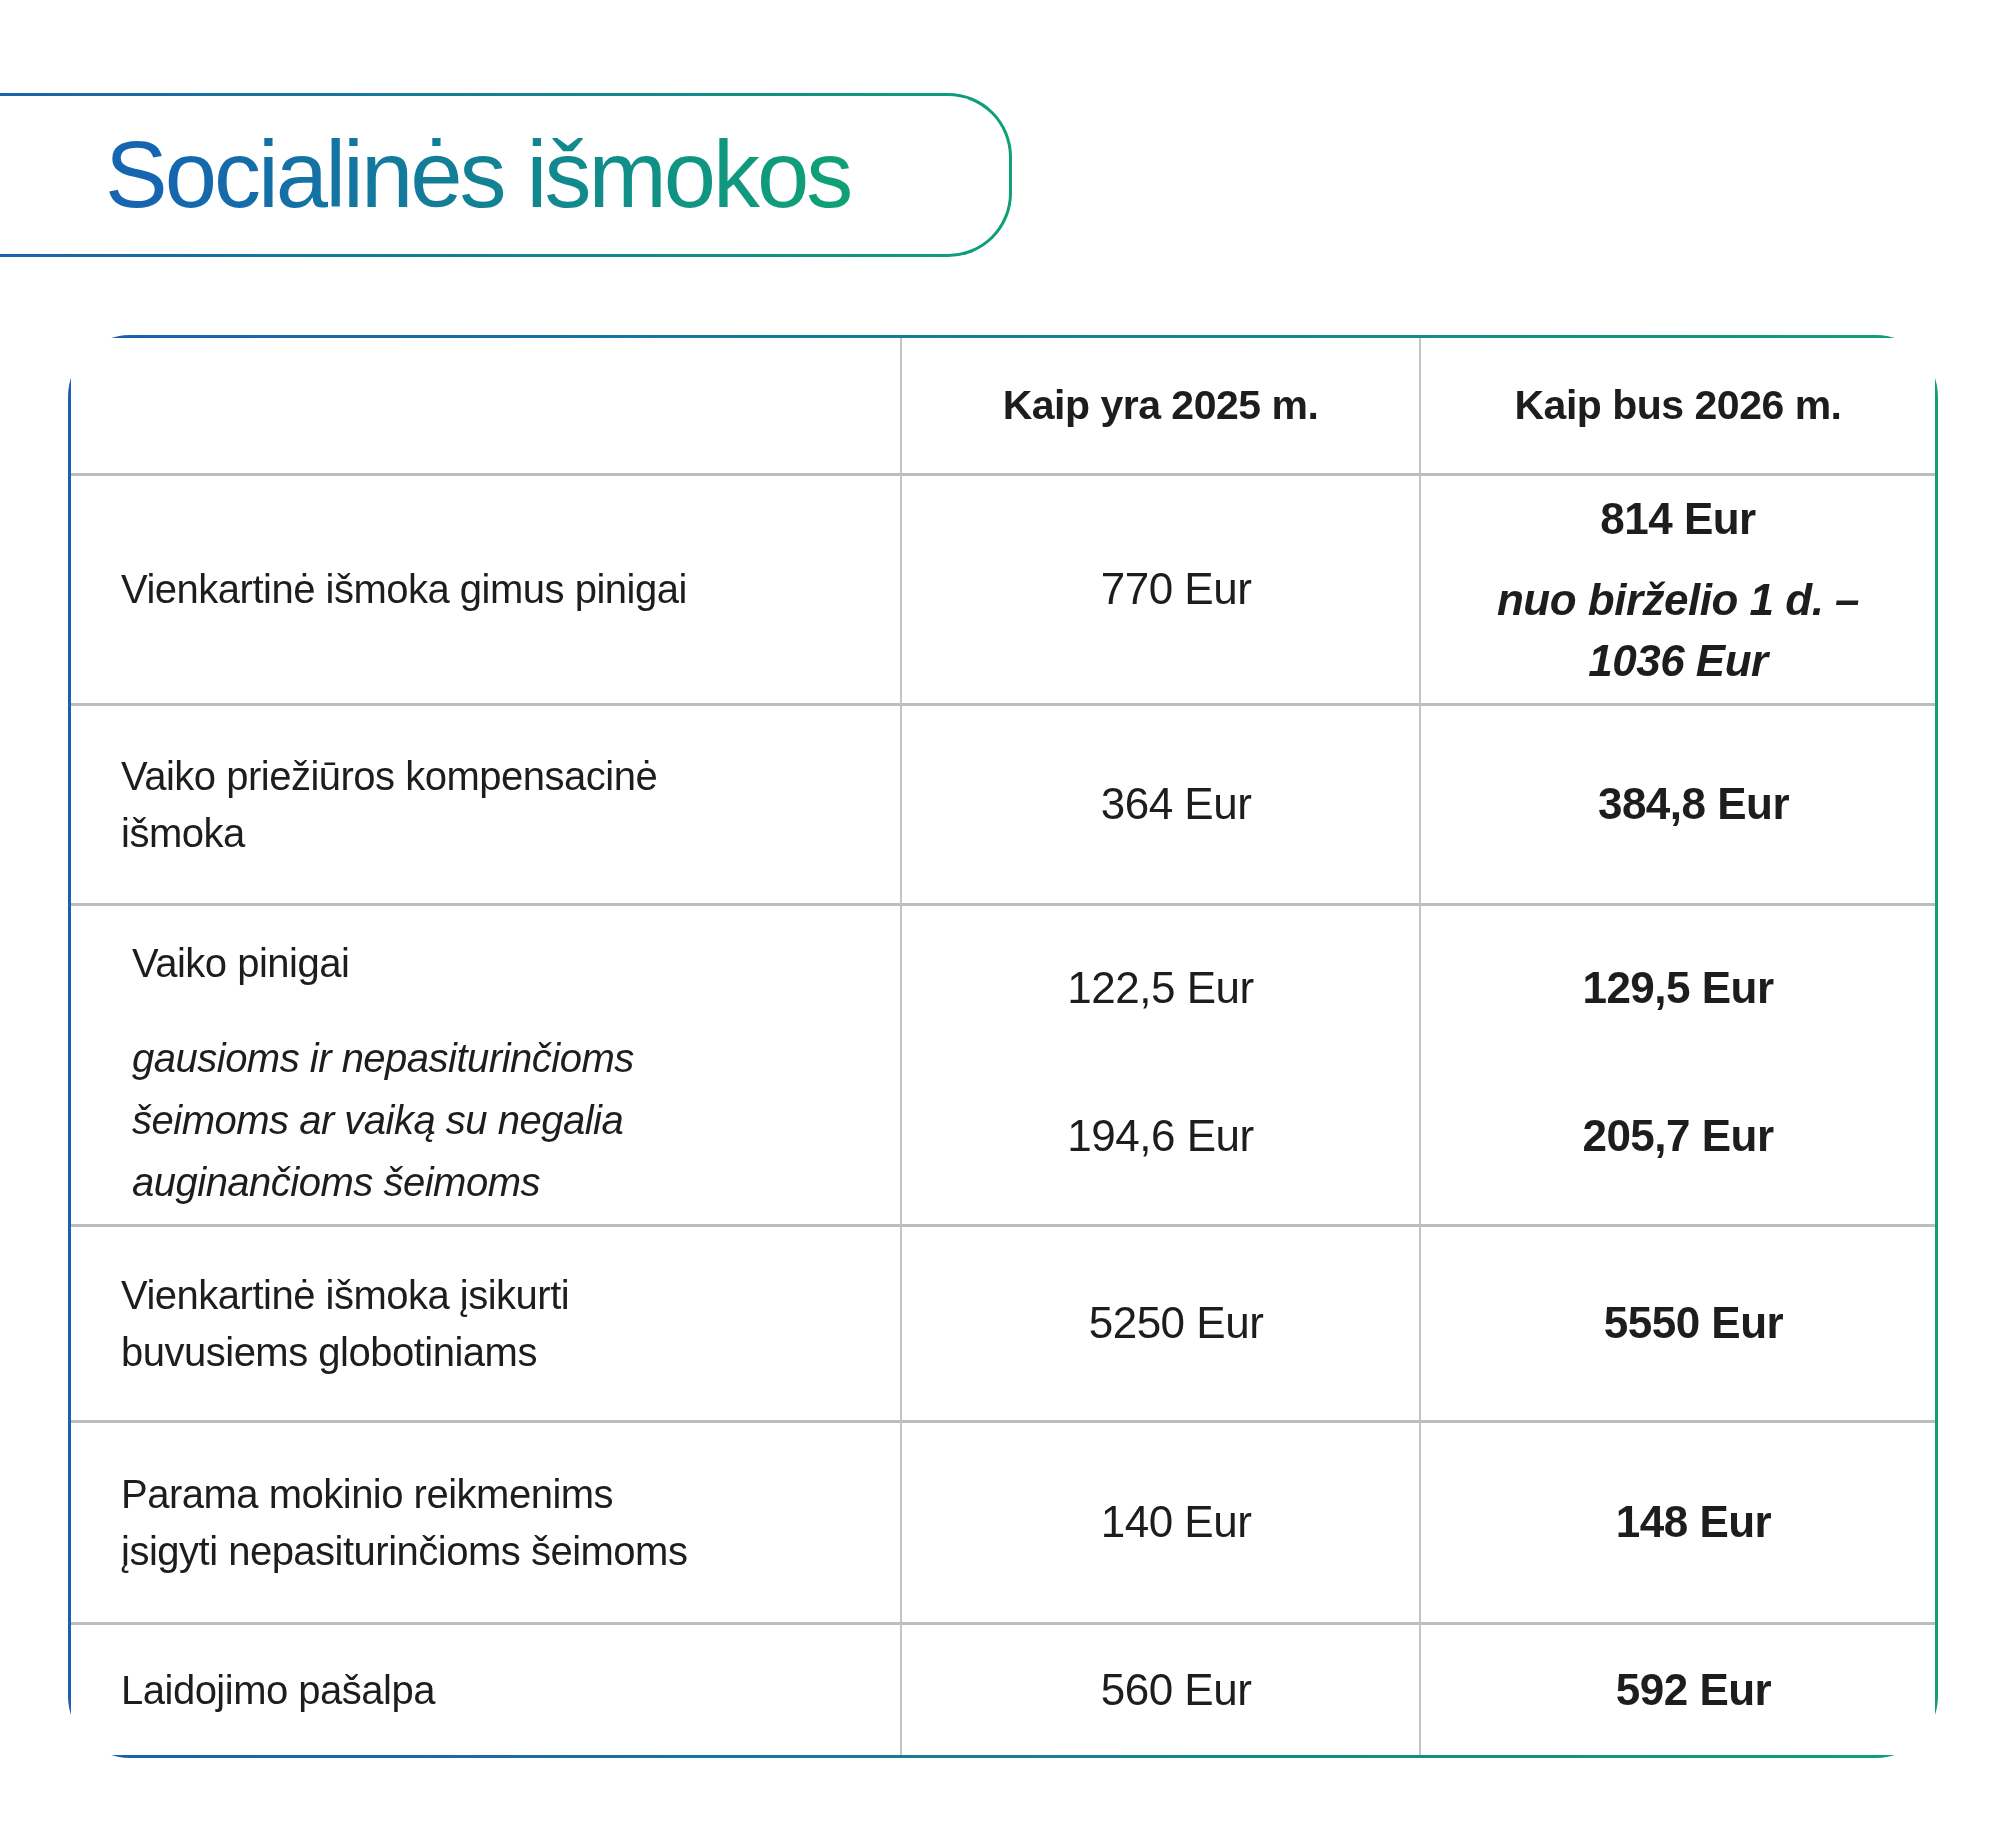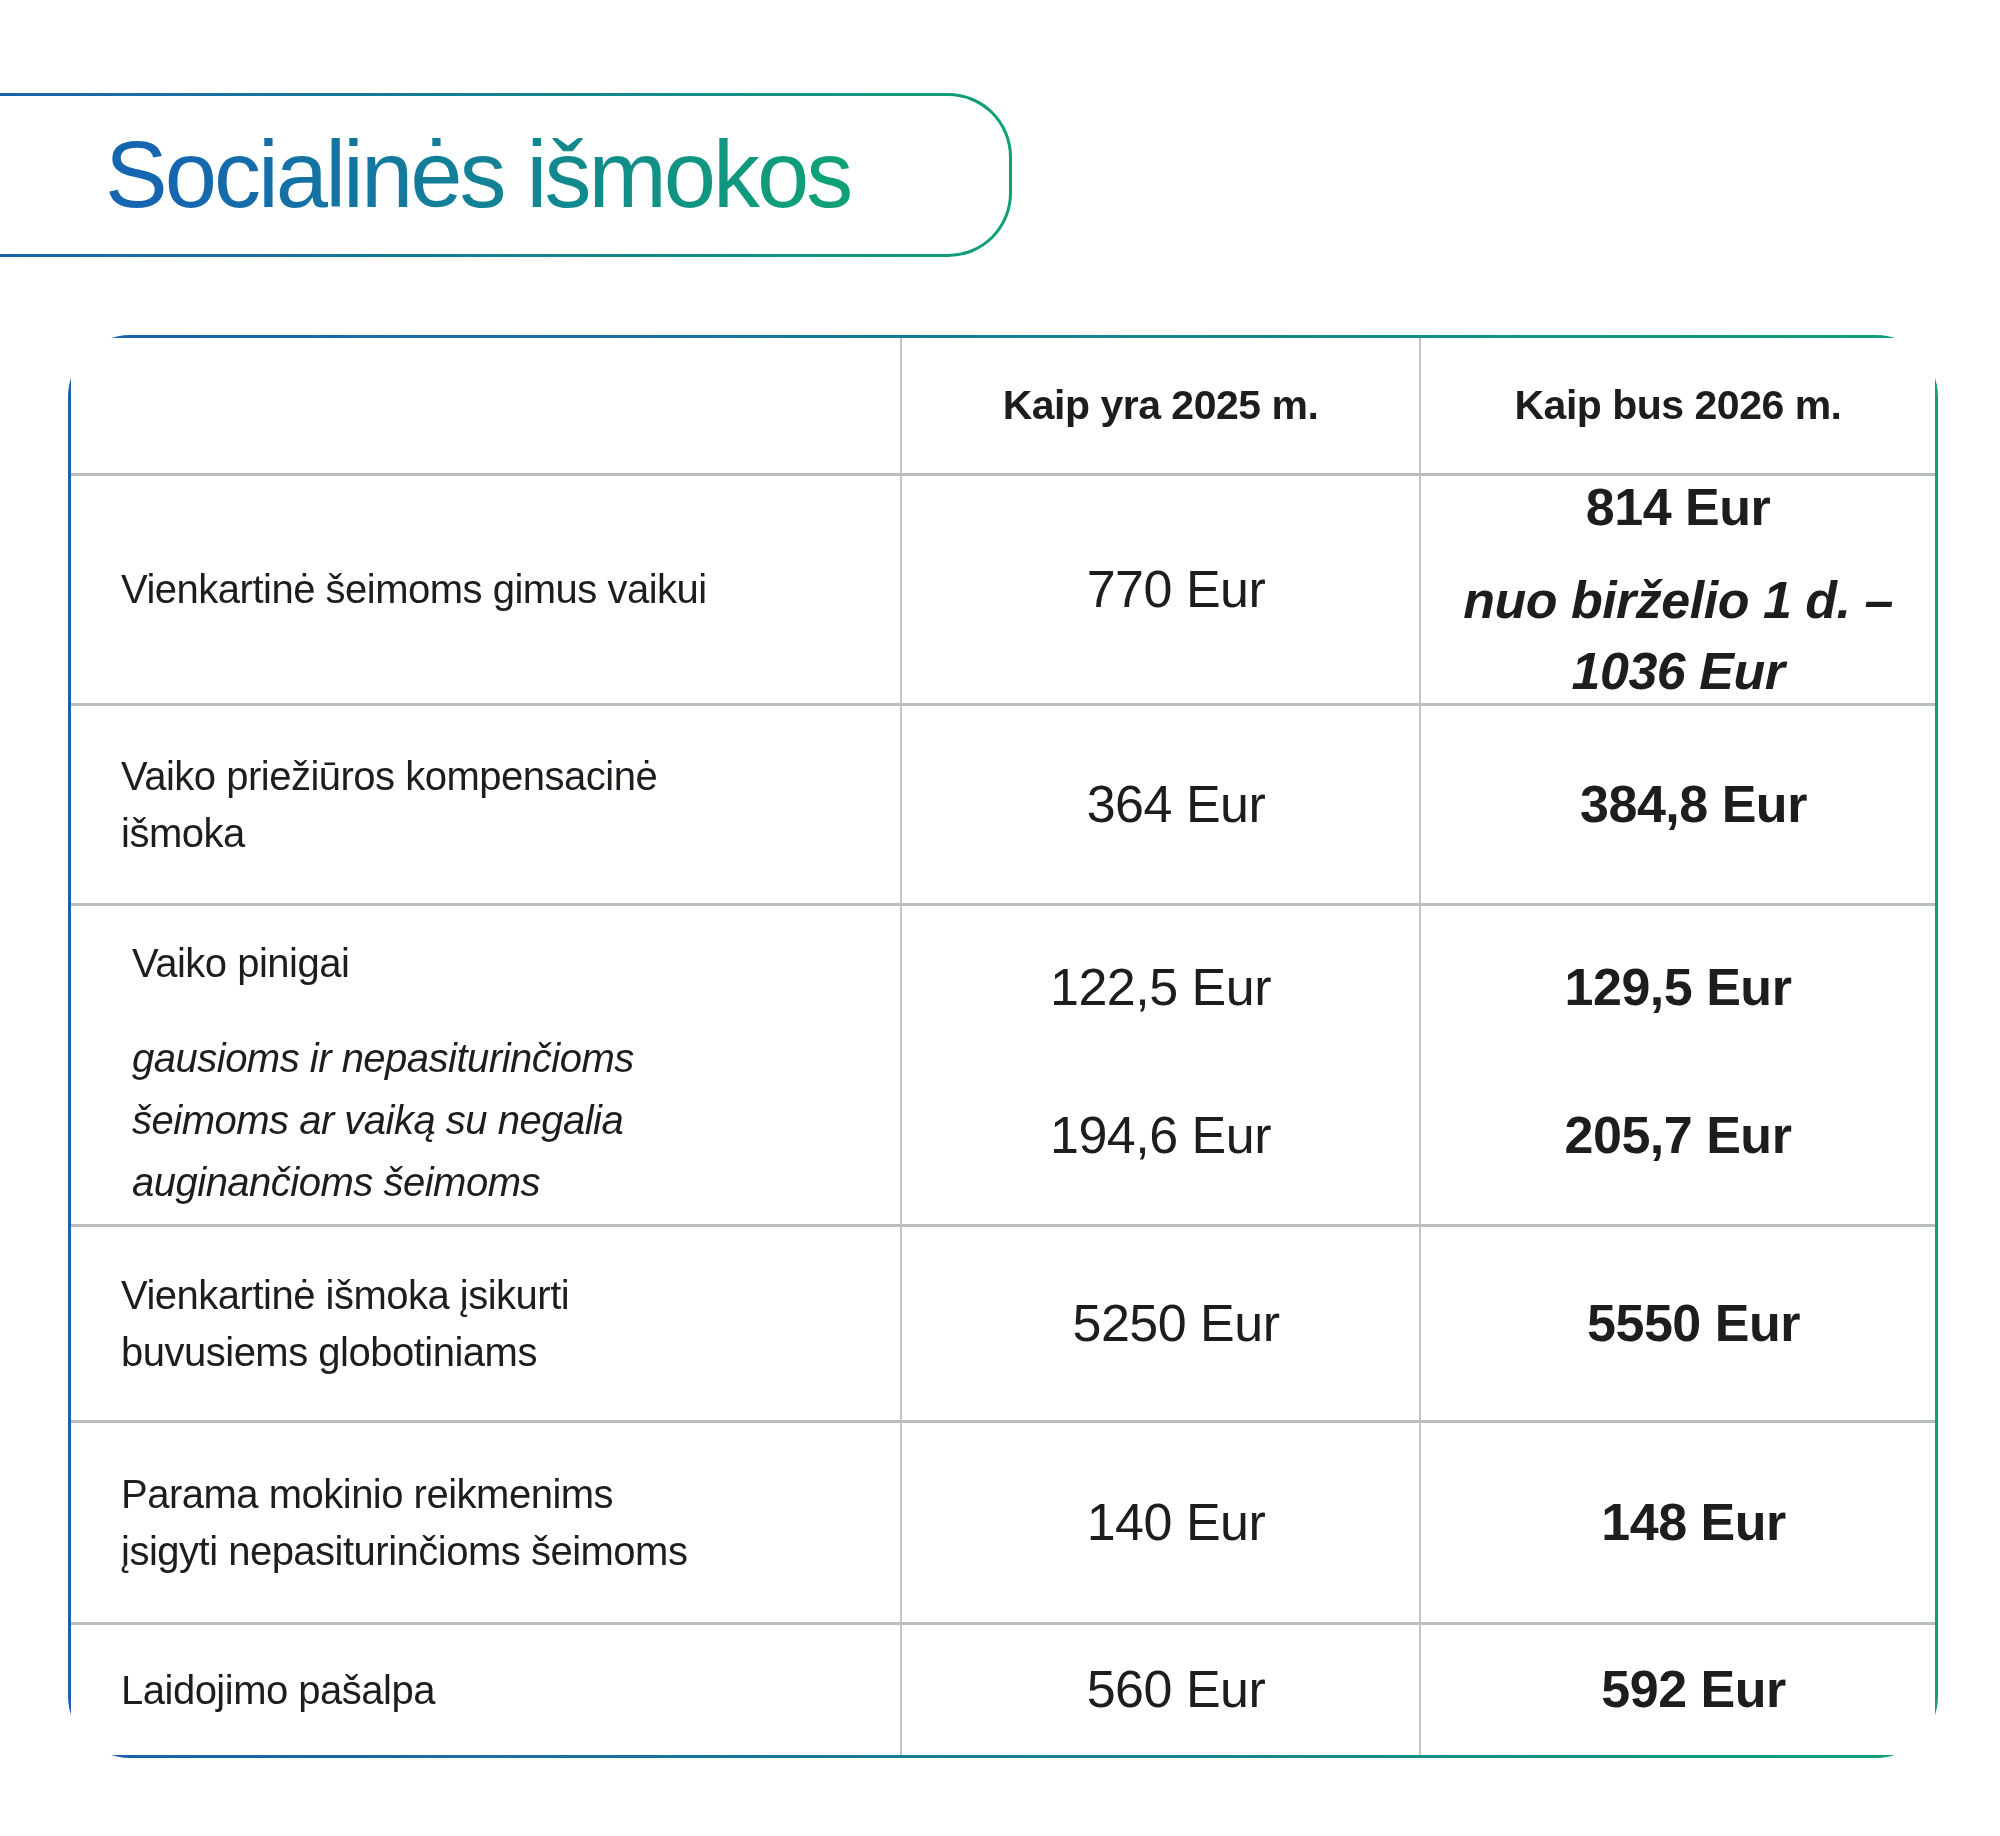--- a/index.html
+++ b/index.html
@@ -43,21 +43,21 @@
   }
   .cell {
     display:flex; align-items:center; justify-content:center;
     font-size:40px; line-height:1.42; letter-spacing:-0.5px;
     text-align:center; min-width:0;
   }
   .cell.label {
     justify-content:flex-start; text-align:left; padding:0 26px 0 50px;
   }
   .cell.header { font-weight:bold; font-size:41px; }
-  .cell.val   { font-size:52px; }
+  .cell.val   { font-size:44px; }
   .bold   { font-weight:bold; }
   .italic { font-style:italic; }
   .bl { border-left:2px solid #c4c4c4; }
   .bt { border-top:3px solid #bdbdbd;padding-left:31px; }
 
   
   .stack-center {
     flex-direction:column; justify-content:center; gap:20px; padding:10px 0;
   }
   .note-lines { line-height:1.38; }
@@ -86,21 +86,21 @@
 </div>
 
 <div class="table-outer">
   <div class="table-inner">
 
     <div class="cell label"></div>
     <div class="cell header bl">Kaip yra 2025 m.</div>
     <div class="cell header bl">Kaip bus 2026 m.</div>
 
     <div class="cell label bt">
-      <div>Vienkartinė šeimoms gimus vaikui</div>
+      <div>Vienkartinė išmoka gimus pinigai</div>
     </div>
     <div class="cell val bt bl">770 Eur</div>
     <div class="cell val bt bl stack-center">
       <div class="bold">814 Eur</div>
       <div class="bold italic note-lines">
         <div>nuo birželio 1 d. –</div>
         <div>1036 Eur</div>
       </div>
     </div>
 

